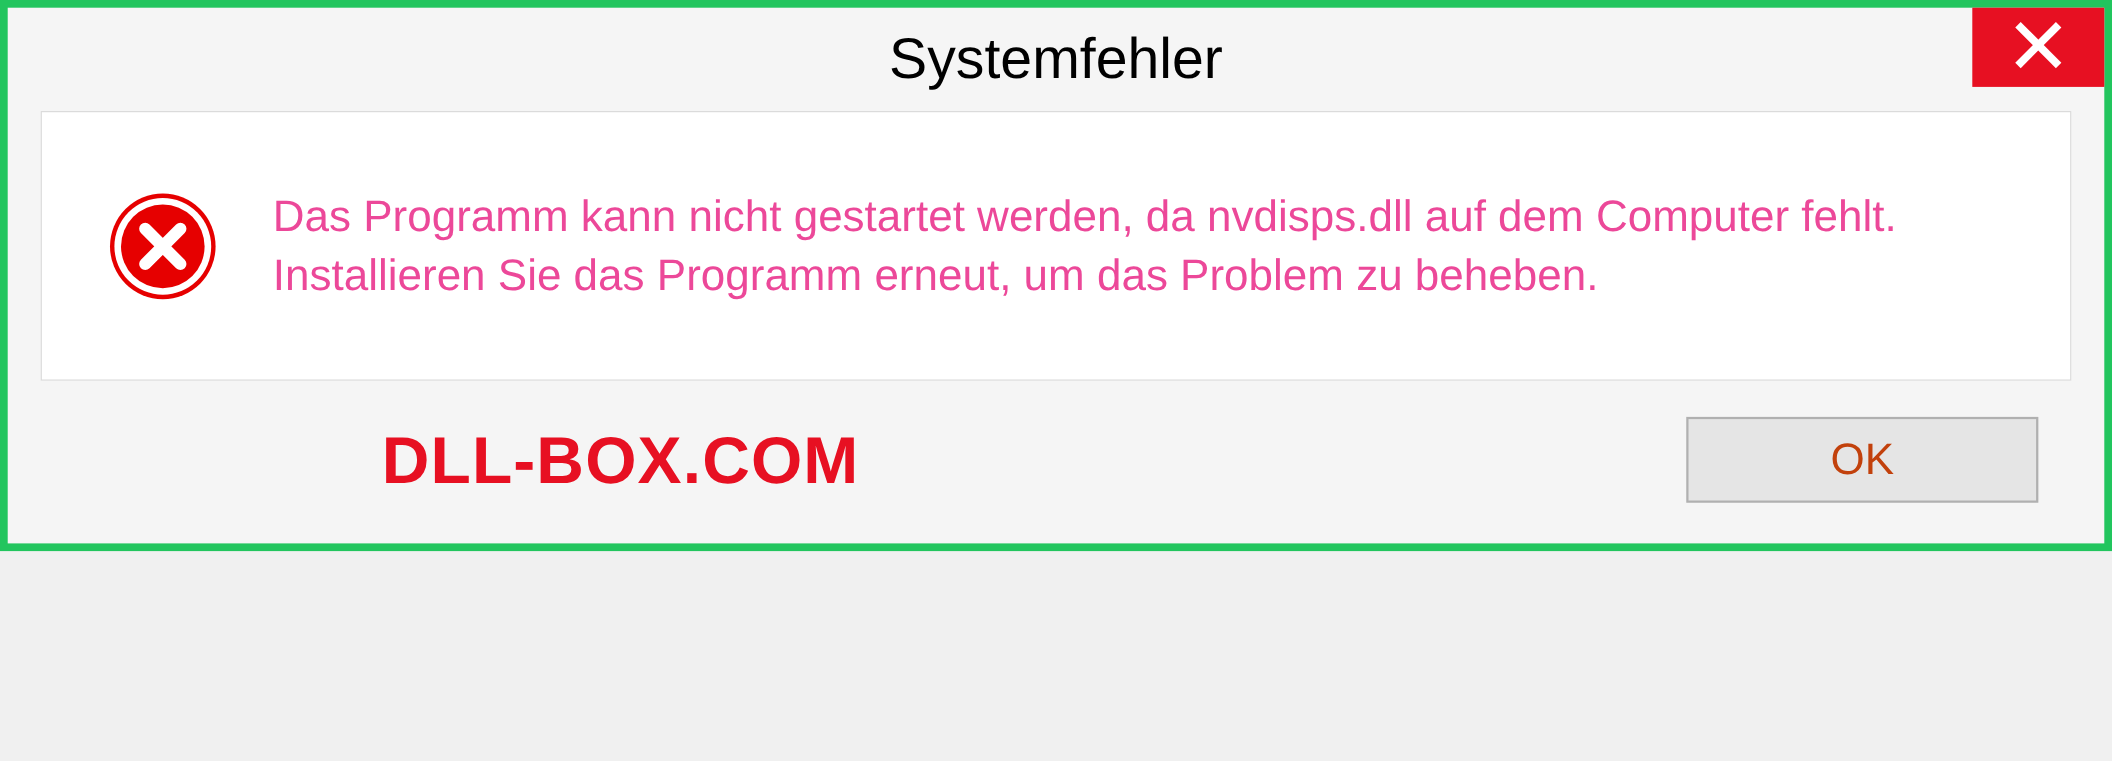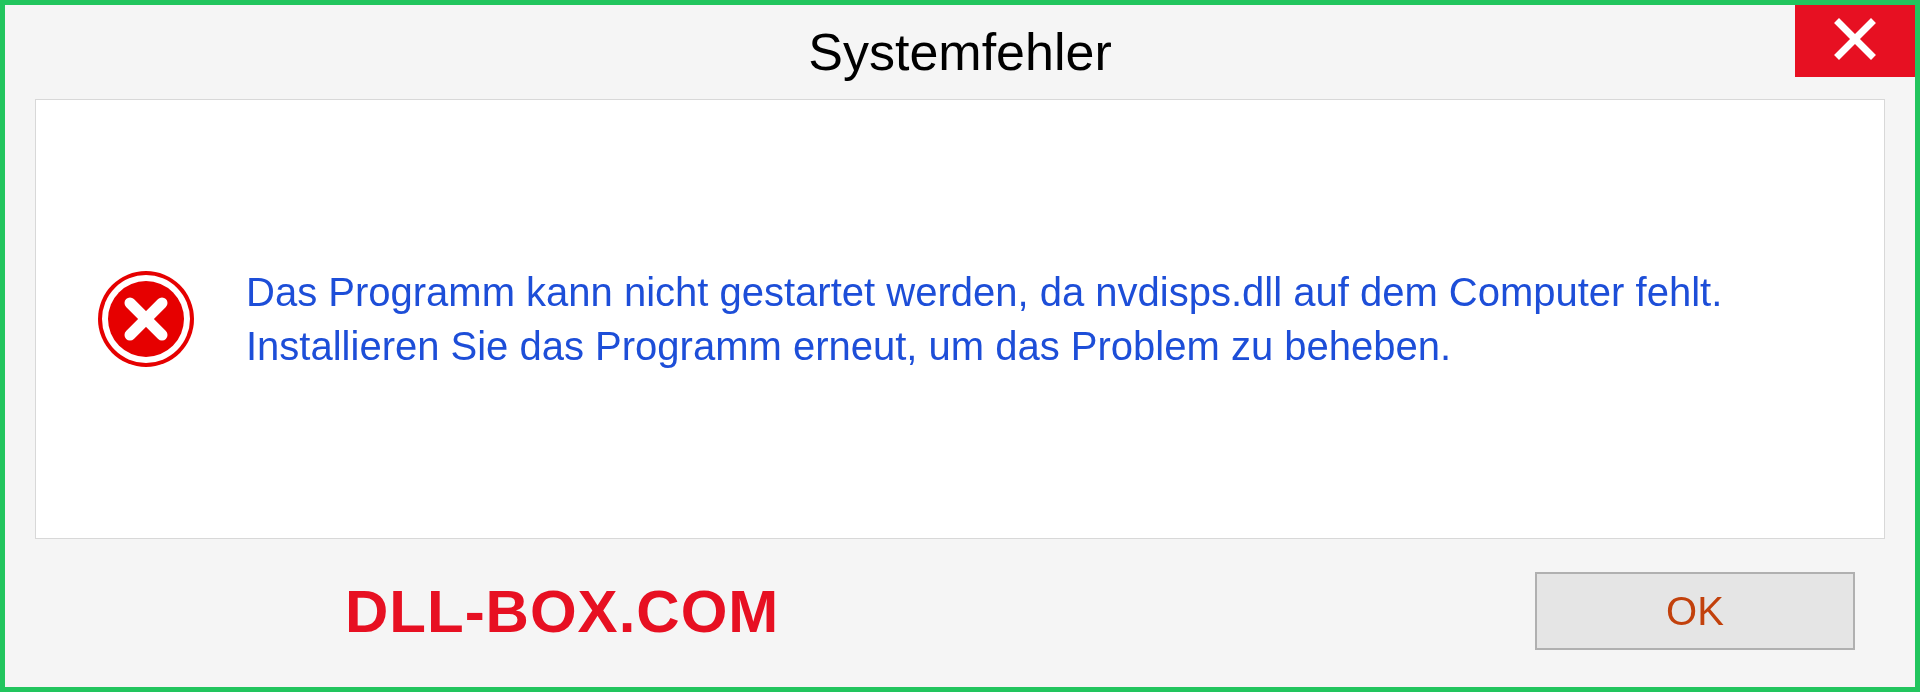--- a/index.html
+++ b/index.html
@@ -9,23 +9,23 @@
     }
     body {
       font-family: "Segoe UI", Arial, sans-serif;
       background: #f0f0f0;
       width: 1920px;
       height: 692px;
       overflow: hidden;
     }
     .dialog {
       width: 1920px;
-      height: 692px;
+      height: 501px;
       background: #f5f5f5;
-      border: 5px solid #22c55e;
+      border: 7px solid #22c55e;
       position: relative;
       display: flex;
       flex-direction: column;
     }
     .titlebar {
       height: 94px;
       display: flex;
       align-items: center;
       justify-content: center;
       position: relative;
@@ -66,21 +66,21 @@
       height: 100px;
       flex-shrink: 0;
     }
     .error-icon svg {
       width: 100%;
       height: 100%;
     }
     .message {
       font-size: 40px;
       line-height: 1.35;
-      color: #1d4ed8;
+      color: #ec4899;
       font-weight: 400;
     }
     .footer {
       height: 148px;
       display: flex;
       align-items: center;
       justify-content: space-between;
       padding: 0 60px 4px 340px;
       text-align: right;
     }

